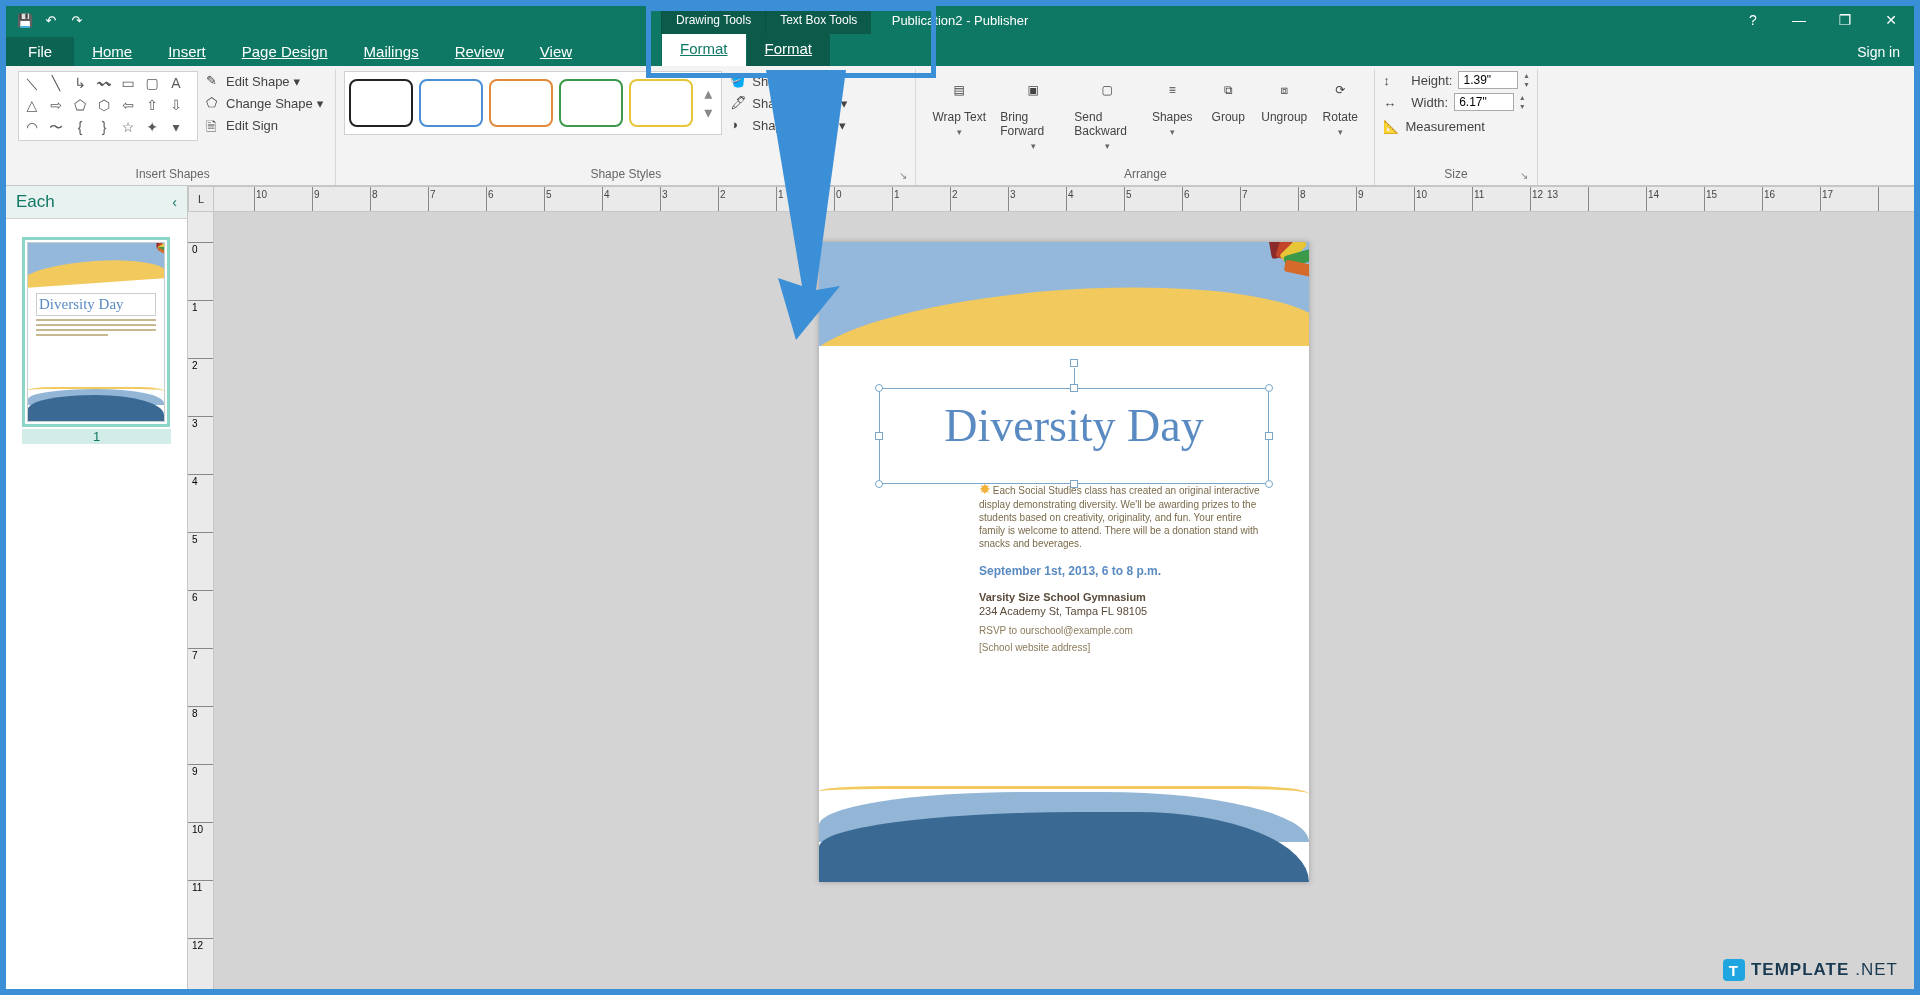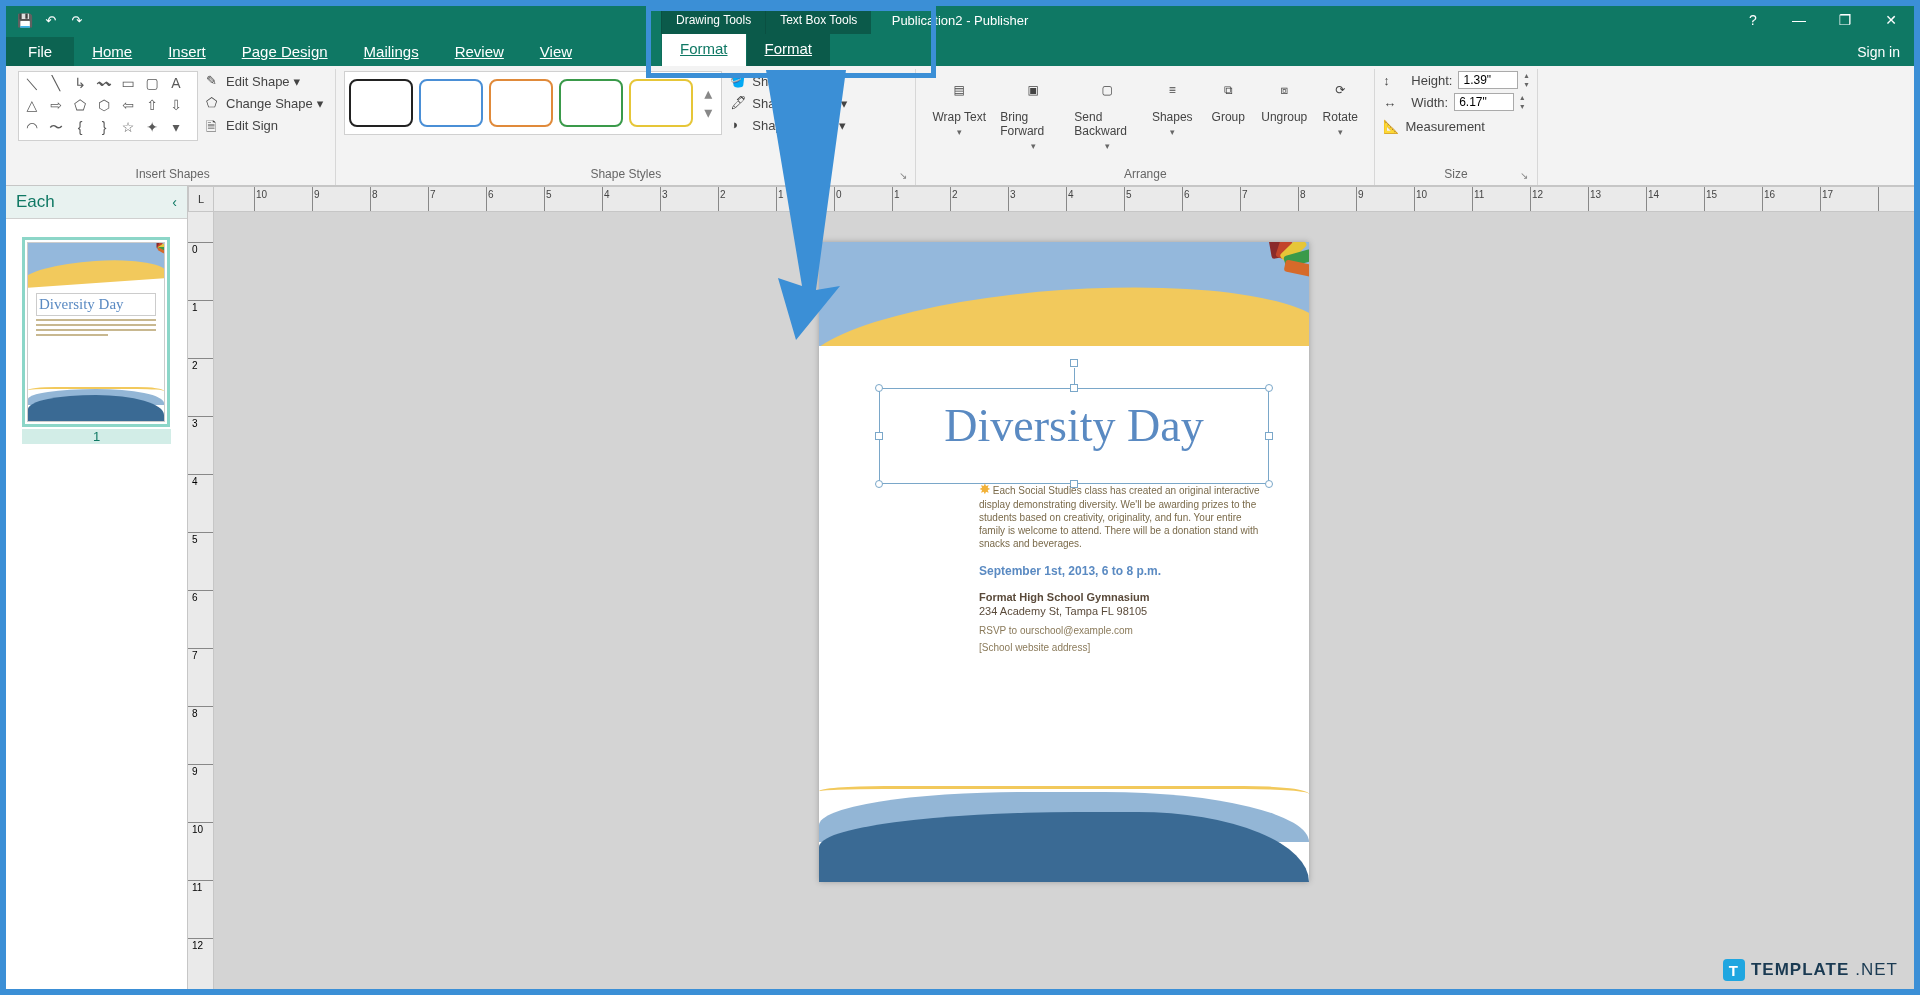--- a/index.html
+++ b/index.html
@@ -420,21 +420,21 @@
             <div class="ruler-lab" style="left: 1086px;">8</div>
             <div class="ruler-tick" style="left: 1142px;"></div>
             <div class="ruler-lab" style="left: 1144px;">9</div>
             <div class="ruler-tick" style="left: 1200px;"></div>
             <div class="ruler-lab" style="left: 1202px;">10</div>
             <div class="ruler-tick" style="left: 1258px;"></div>
             <div class="ruler-lab" style="left: 1260px;">11</div>
             <div class="ruler-tick" style="left: 1316px;"></div>
             <div class="ruler-lab" style="left: 1318px;">12</div>
             <div class="ruler-tick" style="left: 1374px;"></div>
-            <div class="ruler-lab" style="left: 1376px;">13</div>
+            <div class="ruler-lab" style="left: 1333px;">13</div>
             <div class="ruler-tick" style="left: 1432px;"></div>
             <div class="ruler-lab" style="left: 1434px;">14</div>
             <div class="ruler-tick" style="left: 1490px;"></div>
             <div class="ruler-lab" style="left: 1492px;">15</div>
             <div class="ruler-tick" style="left: 1548px;"></div>
             <div class="ruler-lab" style="left: 1550px;">16</div>
             <div class="ruler-tick" style="left: 1606px;"></div>
             <div class="ruler-lab" style="left: 1608px;">17</div>
             <div class="ruler-tick" style="left: 1664px;"></div>
             <div class="ruler-lab" style="left: 1726px; margin-top: 44px;">18</div>
@@ -492,21 +492,21 @@
               <div class="handle sq hn"></div>
               <div class="handle sq hs"></div>
               <div class="handle sq he"></div>
               <div class="handle sq hw"></div>
               <div class="flyer-title">Diversity Day</div>
             </div>
 
             <div class="flyer-body">
               <div><span class="star">✸</span><span>Each Social Studies class has created an original interactive display demonstrating diversity. We'll be awarding prizes to the students based on creativity, originality, and fun. Your entire family is welcome to attend. There will be a donation stand with snacks and beverages.</span></div>
               <div class="flyer-date">September 1st, 2013, 6 to 8 p.m.</div>
-              <div class="flyer-loc">Format High School Gymnasium</div>
+              <div class="flyer-loc">Varsity Size School Gymnasium</div>
               <div class="flyer-addr">234 Academy St, Tampa FL 98105</div>
               <div class="flyer-rsvp">RSVP to ourschool@example.com</div>
               <div class="flyer-web">[School website address]</div>
             </div>
 
             <div class="bottom-waves">
               <div class="bw-line"></div>
                 <div class="bw-light"></div>
                 <div class="bw-dark"></div>
             </div>

